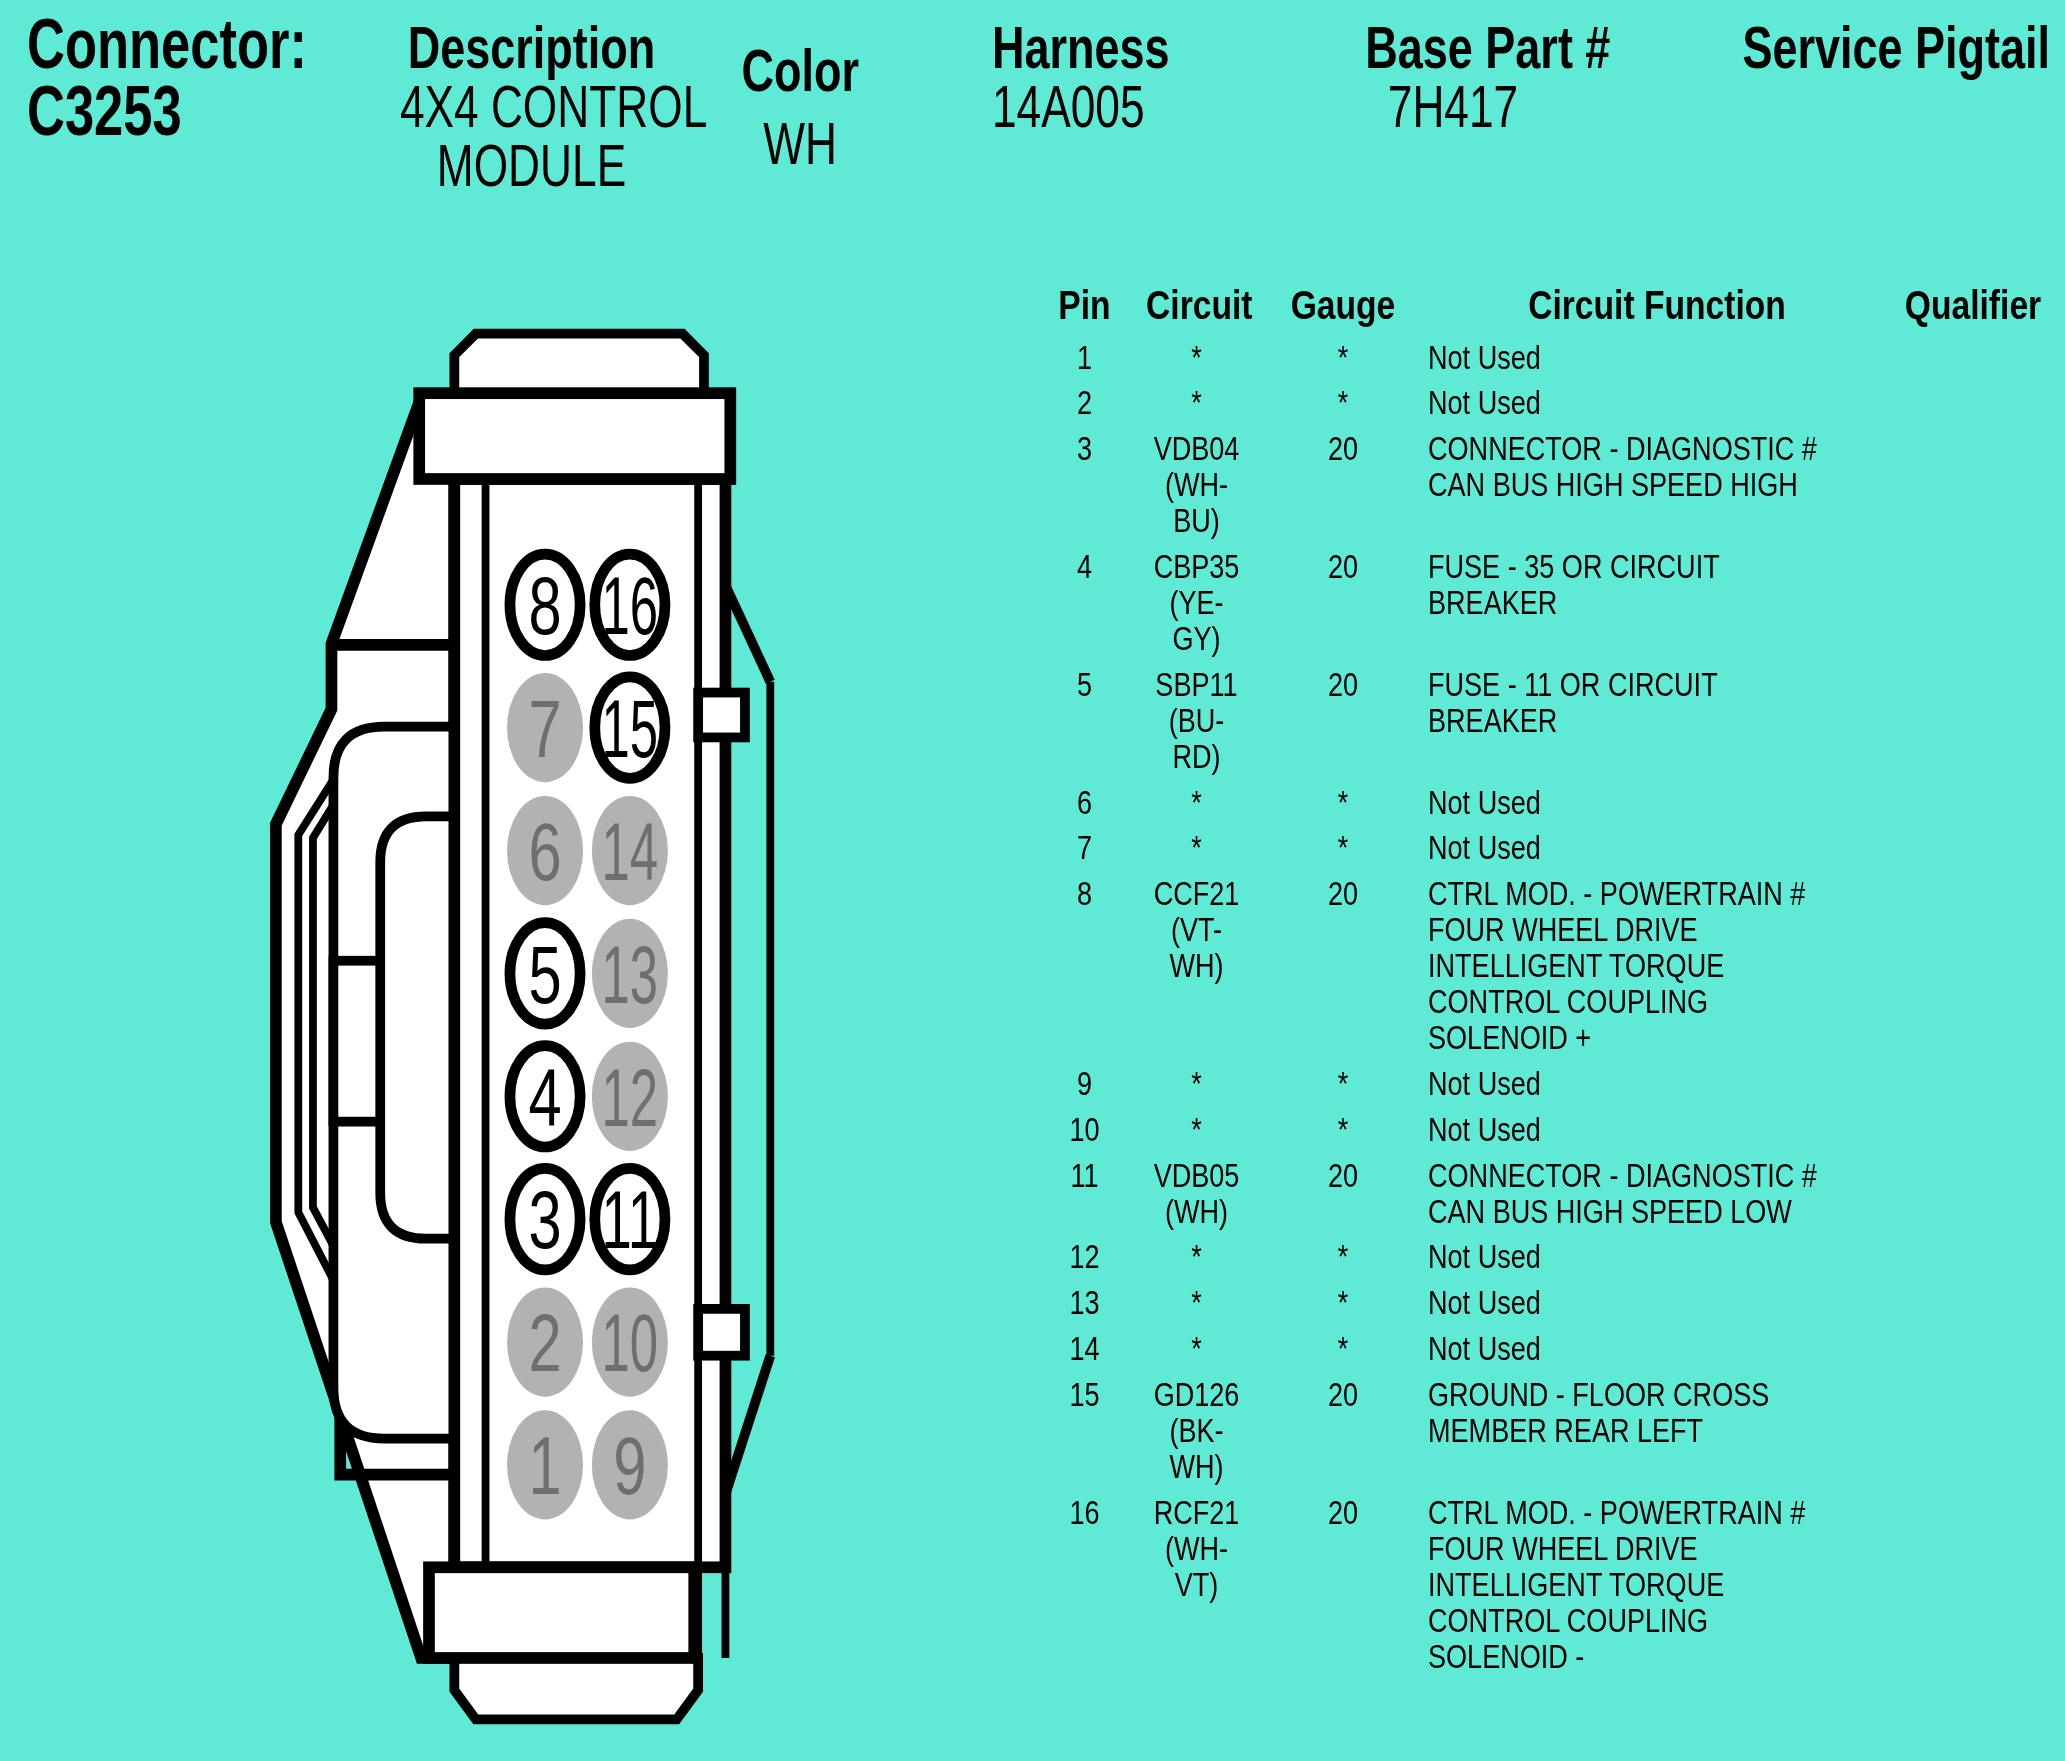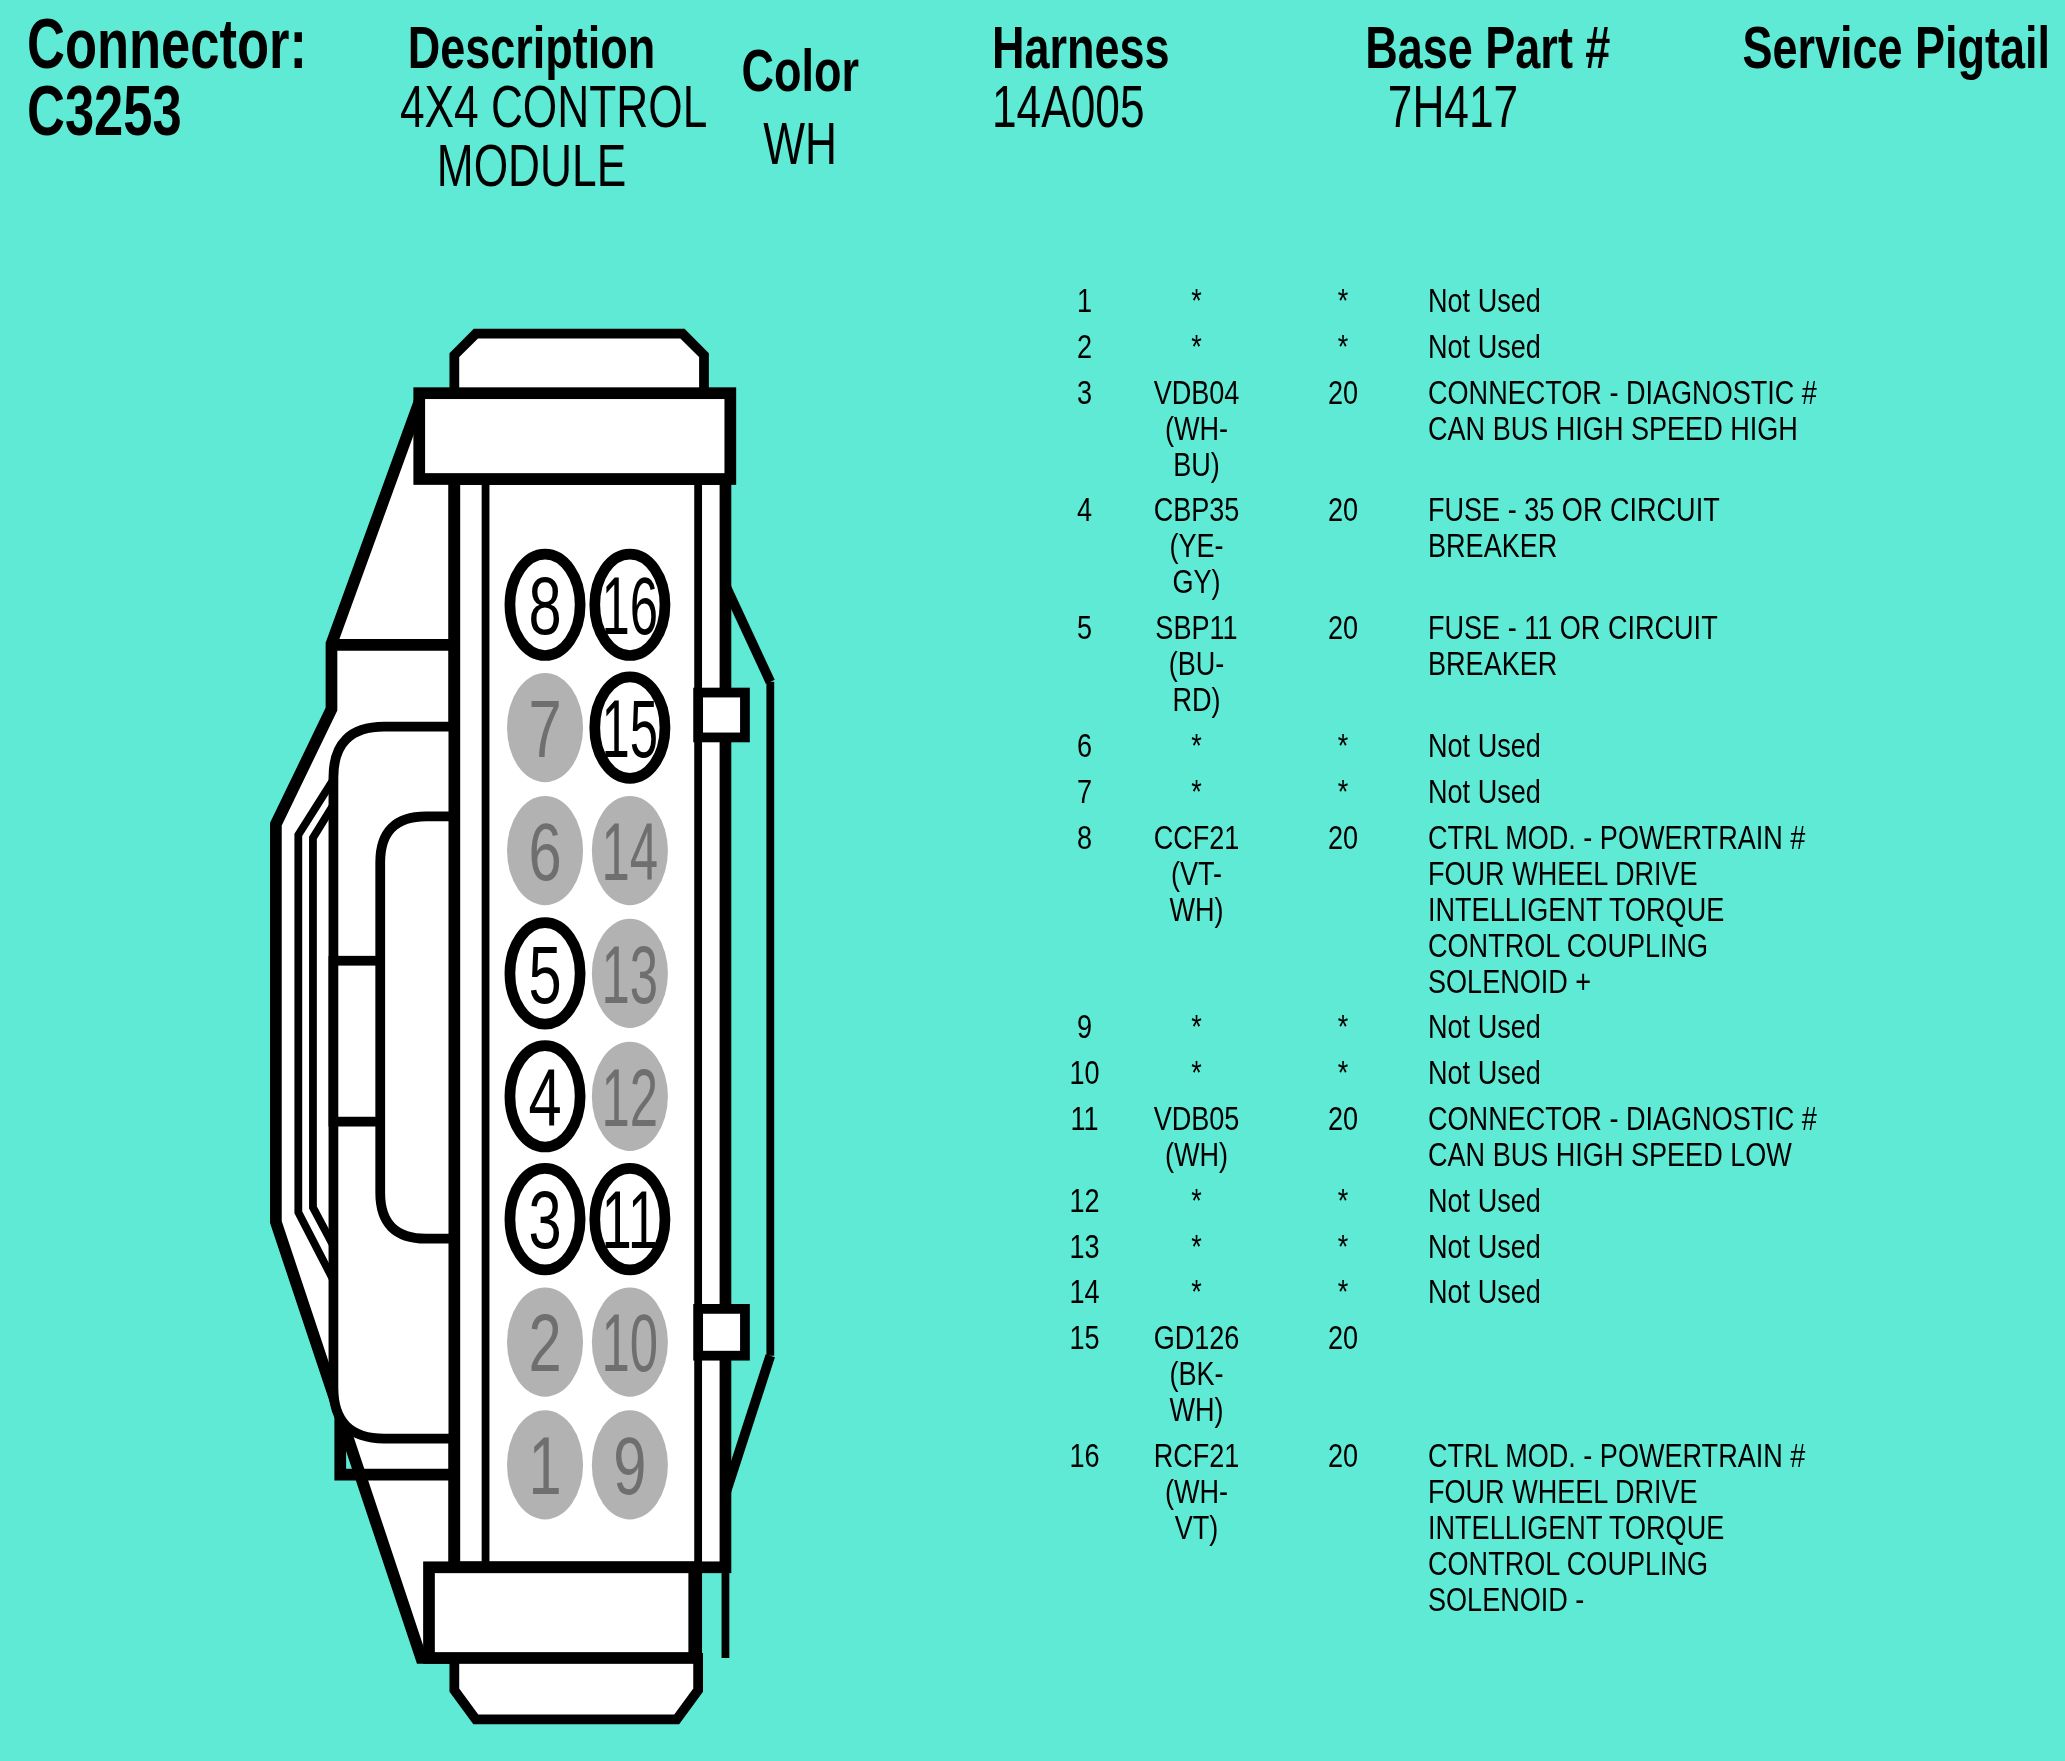--- a/index.html
+++ b/index.html
@@ -122,20 +122,37 @@
         <ellipse cx="646" cy="1376" rx="39" ry="56" fill="#b2b2b2"></ellipse>
         <text x="646" y="1406" text-anchor="middle" font-size="84" textLength="58" lengthAdjust="spacingAndGlyphs" fill="#6f6f6f">10</text>
         <ellipse cx="559" cy="1502" rx="39" ry="56" fill="#b2b2b2"></ellipse>
         <text x="559" y="1532" text-anchor="middle" font-size="84" textLength="34" lengthAdjust="spacingAndGlyphs" fill="#6f6f6f">1</text>
         <ellipse cx="646" cy="1502" rx="39" ry="56" fill="#b2b2b2"></ellipse>
         <text x="646" y="1532" text-anchor="middle" font-size="84" textLength="34" lengthAdjust="spacingAndGlyphs" fill="#6f6f6f">9</text>
       </g>
   </svg>
 
   <div class="ptable">
+    <div class="thead">
+      <span class="cc">
+          <span class="sq82C">Pin</span>
+        </span>
+      <span class="cc">
+          <span class="sq82C">Circuit</span>
+        </span>
+      <span class="cc">
+          <span class="sq82C">Gauge</span>
+        </span>
+      <span class="cc">
+          <span class="sq82C">Circuit Function</span>
+        </span>
+      <span class="cc">
+          <span class="sq82C">Qualifier</span>
+        </span>
+    </div>
     <div id="pin-table-body">
         <div class="prow">
           <div class="cc">
             <span class="sq82C">1</span>
           </div>
           <div class="cc">
             <span class="sq82C">
               <div>*</div>
             </span>
           </div>
@@ -443,20 +460,26 @@
           </div>
           <div class="cc">
             <span class="sq82C">
               <div>GD126</div>
               <div>(BK-WH)</div>
             </span>
           </div>
           <div class="cc">
             <span class="sq82C">20</span>
           </div>
+          <div>
+            <span class="sq82L">
+              <div class="fl">GROUND - FLOOR CROSS</div>
+              <div class="fl">MEMBER REAR LEFT</div>
+            </span>
+          </div>
           <div class="cc">
             <span class="sq82C"></span>
           </div>
         </div>
         <div class="prow">
           <div class="cc">
             <span class="sq82C">16</span>
           </div>
           <div class="cc">
             <span class="sq82C">

